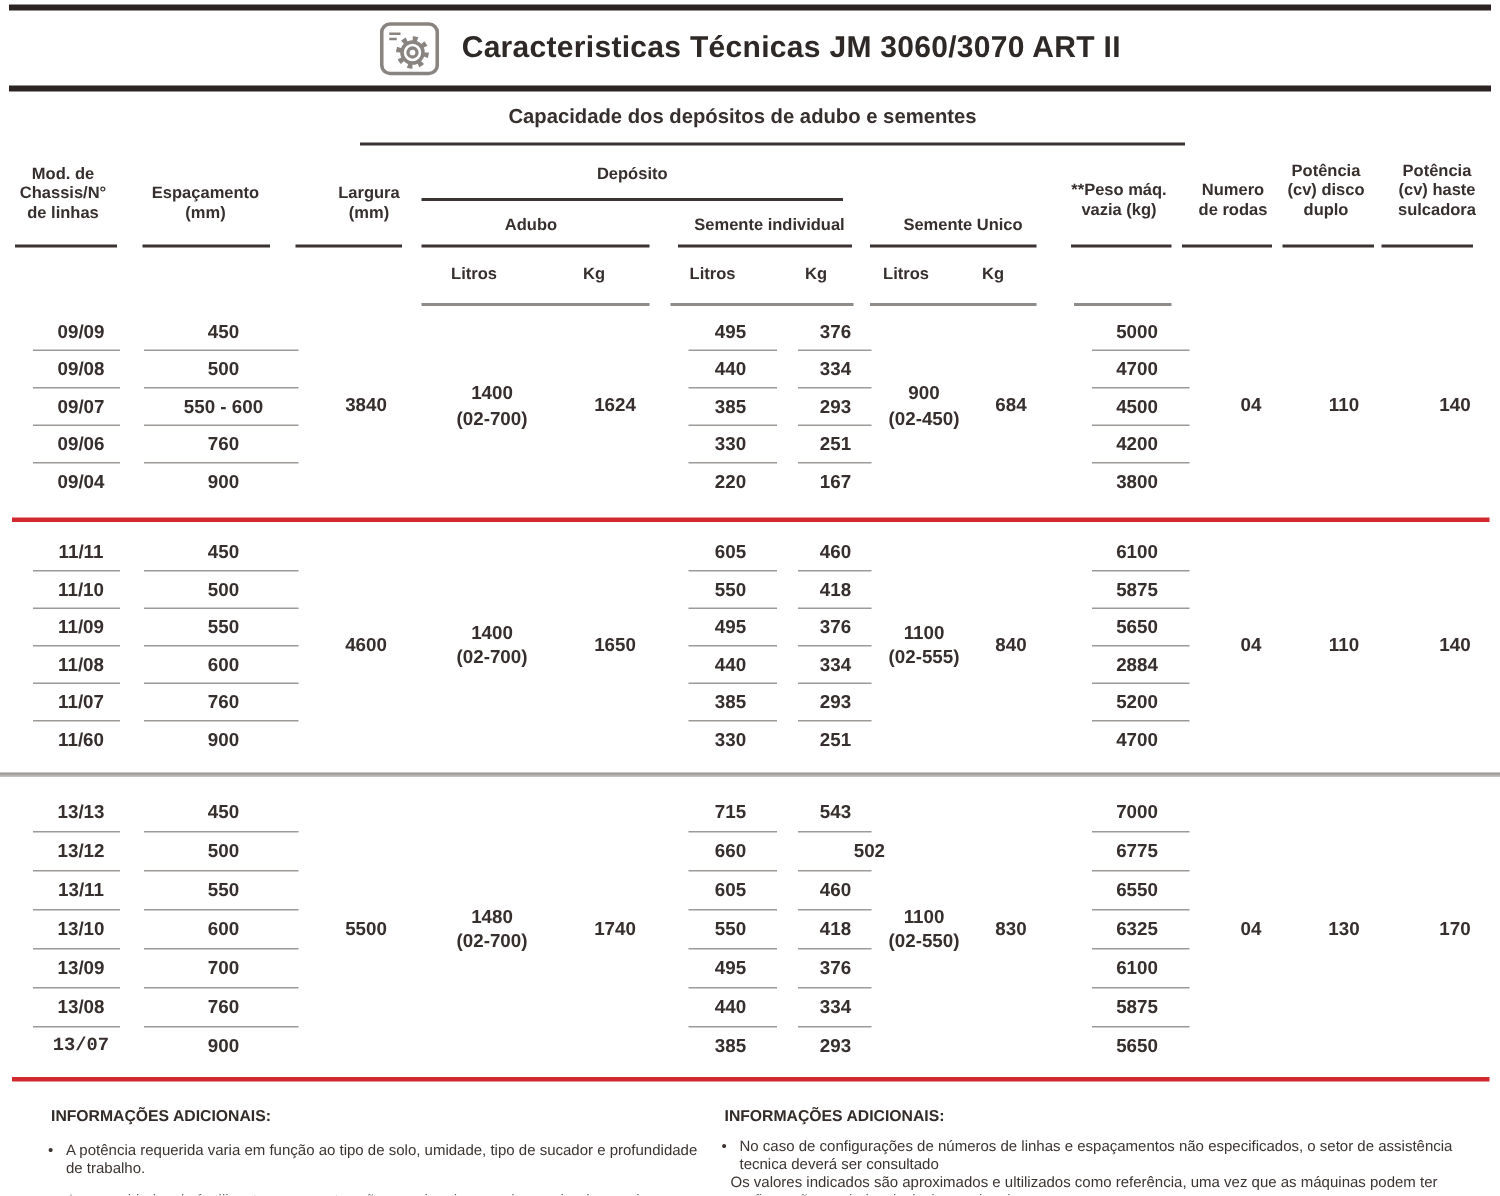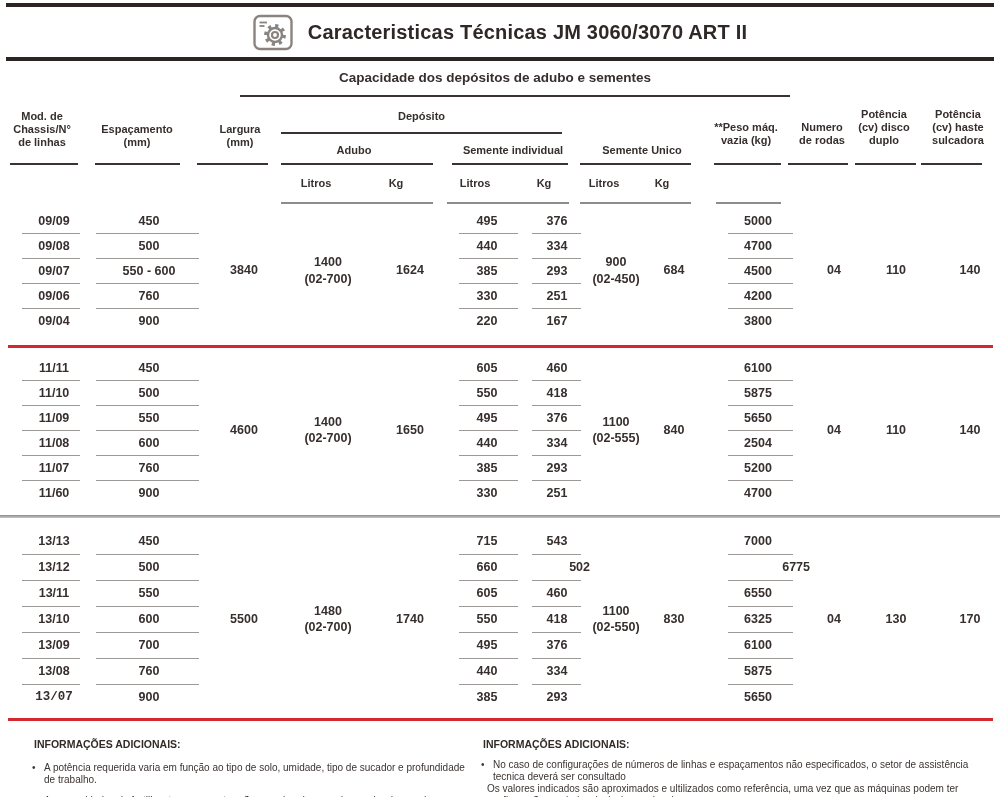--- a/index.html
+++ b/index.html
@@ -20,21 +20,21 @@
   .thead { position:absolute; top:62px; left:0; width:1000px; height:146px; }
   .hcell { position:absolute; text-align:center; font-weight:bold; font-size:11px;
            line-height:1.2; white-space:pre-line; color:#362f2d; }
   .cap-title { top:8px; left:190px; width:610px; font-size:13.5px; }
   .hline { position:absolute; height:2px; background:#3a3331; }
   .cap-line { top:33px; left:240px; width:550px; }
   .h-deposito { top:48px; left:281px; width:281px; }
   .dep-line   { top:70px; left:281px; width:281px; }
   .h-mod   { top:48px; left:0;     width:84px; }
   .h-esp   { top:61px; left:84px;  width:106px; }
-  .h-larg  { top:61px; left:198px; width:84px; }
+  .h-larg  { top:61px; left:204px; width:84px; }
   .h-adubo { top:82px; left:274px; width:160px; }
   .h-semind{ top:82px; left:443px; width:140px; }
   .h-semuni{ top:82px; left:584px; width:116px; }
   .h-peso  { top:59px; left:694px; width:104px; }
   .h-rodas { top:59px; left:794px; width:56px; }
   .h-potd  { top:46px; left:846px; width:76px; }
   .h-poth  { top:46px; left:922px; width:72px; }
   .hl { top:101px; }
   .l-mod   { left:10px;  width:68px; }
   .l-esp   { left:95px;  width:85px; }
@@ -421,21 +421,21 @@
           </div>
           <div class="bcell" style="height: 25px;">
             <span>5875</span>
             <div class="rsep" style="left: 22px; right: 17px;"></div>
           </div>
           <div class="bcell" style="height: 25px;">
             <span>5650</span>
             <div class="rsep" style="left: 22px; right: 17px;"></div>
           </div>
           <div class="bcell" style="height: 25px;">
-            <span>2504</span>
+            <span>2884</span>
             <div class="rsep" style="left: 22px; right: 17px;"></div>
           </div>
           <div class="bcell" style="height: 25px;">
             <span>5200</span>
             <div class="rsep" style="left: 22px; right: 17px;"></div>
           </div>
           <div class="bcell" style="height: 25px;">
             <span>4700</span>
           </div>
         </div>
@@ -581,21 +581,21 @@
 (02-550)</div>
         </div>
         <div class="bcol bmerged" style="width: 64px;">
           <div class="mcell">830</div>
         </div>
         <div class="bcol" style="width: 104px;">
           <div class="bcell" style="height: 26px;">
             <span>7000</span>
             <div class="rsep" style="left: 22px; right: 17px;"></div>
           </div>
-          <div class="bcell" style="height: 26px; justify-content: flex-end;">
+          <div class="bcell" style="height: 26px;">
             <span>6775</span>
             <div class="rsep" style="left: 22px; right: 17px;"></div>
           </div>
           <div class="bcell" style="height: 26px;">
             <span>6550</span>
             <div class="rsep" style="left: 22px; right: 17px;"></div>
           </div>
           <div class="bcell" style="height: 26px; align-items: center;">
             <span>6325</span>
             <div class="rsep" style="left: 22px; right: 17px;"></div>

